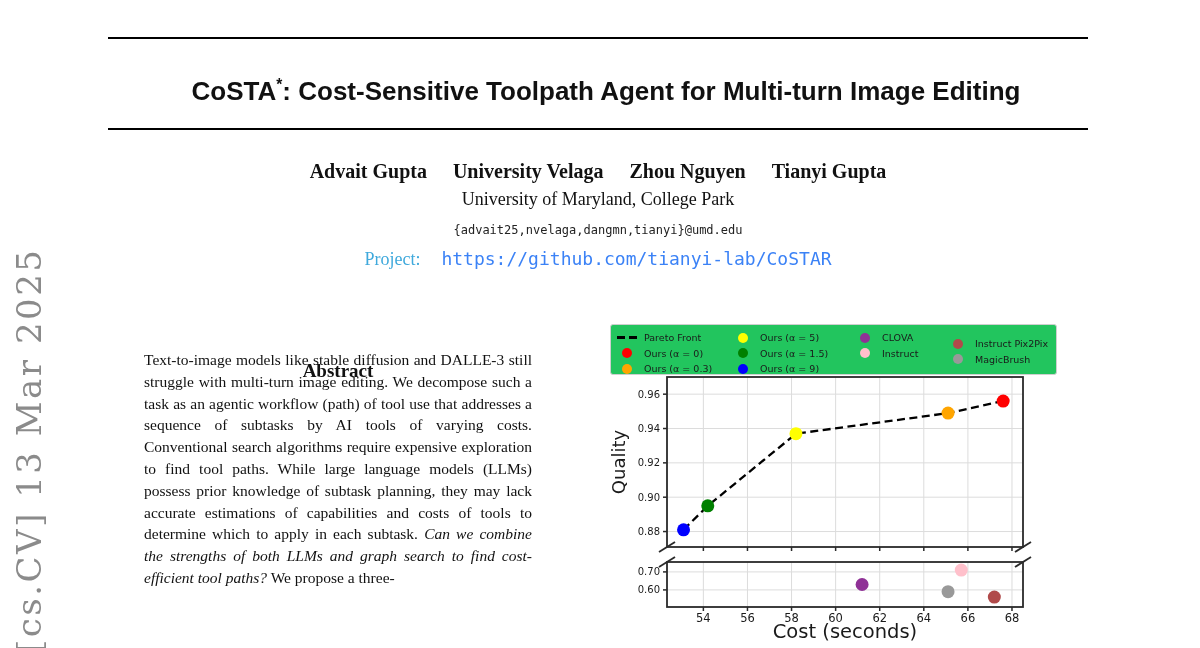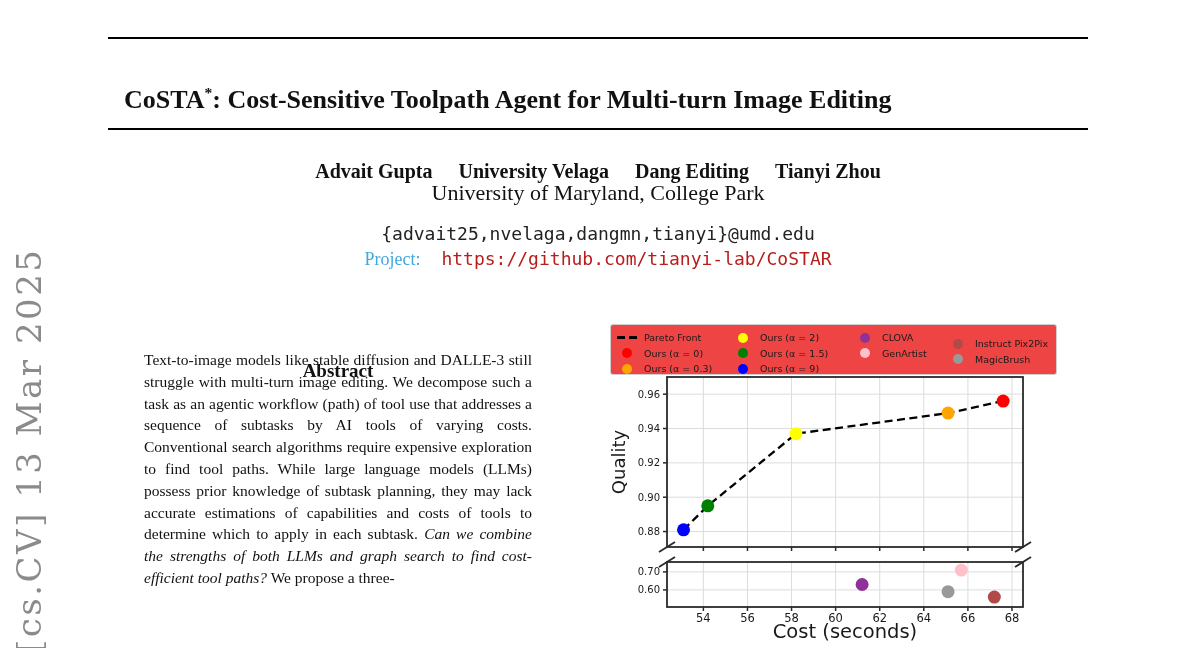--- a/index.html
+++ b/index.html
@@ -1,60 +1,60 @@
 <!DOCTYPE html>
 <html><head>
 <meta charset="utf-8">
 <style>
   html,body{margin:0;padding:0;background:#ffffff;}
   .page{position:relative;width:1200px;height:648px;background:#fff;overflow:hidden;
         font-family:"Liberation Serif",serif;color:#111;}
   .rule{position:absolute;left:108px;width:980px;height:2px;background:#000;}
   .rule-top{top:37px;}
   .rule-bottom{top:128px;}
-  .title{position:absolute;left:108px;top:68px;width:980px;margin:16px;text-align:left;
-         font-size:26px;font-weight:bold;font-family:Liberation Serif, serif;}
+  .title{position:absolute;left:108px;top:68px;width:980px;margin:8px;text-align:center;
+         font-size:26px;font-weight:bold;font-family:Liberation Sans, sans-serif;}
   .title sup{font-size:60%;vertical-align:super;}
   .authors{position:absolute;left:108px;top:160px;width:980px;text-align:center;
            font-size:20px;font-weight:bold;}
   .author{margin:2px 13px;}
-  .affiliation{position:absolute;left:108px;top:180px;width:980px;text-align:center;font-size:22px;}
+  .affiliation{position:absolute;left:108px;top:189px;width:980px;text-align:center;font-size:18px;}
   .email{position:absolute;left:108px;top:223px;width:980px;text-align:center;
-         font-family:"DejaVu Sans Mono",monospace;font-size:18px;color:#222;}
+         font-family:"DejaVu Sans Mono",monospace;font-size:12px;color:#222;}
   .project{position:absolute;left:108px;top:248px;width:980px;text-align:center;font-size:18px;}
   .project-label{color:#3fa9dc;margin-right:21px;}
-  .project-url{font-family:"DejaVu Sans Mono",monospace;color:#b91c1c;text-decoration:none;cursor:pointer;}
+  .project-url{font-family:"DejaVu Sans Mono",monospace;color:#3b82f6;text-decoration:none;cursor:pointer;}
   .watermark{position:absolute;left:9px;top:653px;transform:rotate(-90deg);transform-origin:0 0;
              font-family:"DejaVu Serif",serif;font-size:34px;letter-spacing:2.5px;
              color:#8b8b8b;white-space:nowrap;}
   .abs-heading{position:absolute;left:144px;top:320px;width:388px;text-align:center;
                font-size:19px;font-weight:bold;margin-top:40px;}
   .abs-text{position:absolute;left:144px;top:349px;width:388px;height:299px;overflow:hidden;
             margin:0;font-size:15.5px;line-height:21.8px;text-align:justify;font-family:Liberation Serif, serif;}
-  .legend{position:absolute;left:610px;top:324px;width:447px;height:51px;background:#ef4444;
+  .legend{position:absolute;left:610px;top:324px;width:447px;height:51px;background:#22c55e;
           border:1px solid #cfcfcf;border-radius:3px;box-sizing:border-box;}
   .lcol{position:absolute;top:5px;}
   .lrow{display:flex;align-items:center;height:15.5px;}
   .lhandle{width:26px;display:flex;justify-content:center;align-items:center;margin-right:4px;flex:none;}
   .ldot{width:10px;height:10px;border-radius:50%;}
   .ldash{width:20px;height:3px;}
   .llabel{font-family:"DejaVu Sans",sans-serif;font-size:9.5px;color:#1a1a1a;white-space:nowrap;}
   .chart-svg{position:absolute;left:608px;top:375px;}
 </style>
 </head>
 <body>
 
 <div class="page">
   <div class="watermark">[cs.CV] 13 Mar 2025</div>
 
   <div class="rule rule-top"></div>
   <h1 class="title"><span>CoSTA</span><sup>*</sup><span>: Cost-Sensitive Toolpath Agent for Multi-turn Image Editing</span></h1>
   <div class="rule rule-bottom"></div>
 
-  <div class="authors" id="authors"><span class="author">Advait Gupta</span><span class="author">University Velaga</span><span class="author">Dang Editing</span><span class="author">Tianyi Zhou</span></div>
+  <div class="authors" id="authors"><span class="author">Advait Gupta</span><span class="author">University Velaga</span><span class="author">Zhou Nguyen</span><span class="author">Tianyi Gupta</span></div>
   <div class="affiliation">University of Maryland, College Park</div>
   <div class="email">{advait25,nvelaga,dangmn,tianyi}@umd.edu</div>
   <div class="project">
     <span class="project-label">Project:</span><a class="project-url">https://github.com/tianyi-lab/CoSTAR</a>
   </div>
 
   <div class="abs-heading">Abstract</div>
   <p class="abs-text"><span>Text-to-image models like stable diffusion and DALLE-3 still struggle with multi-turn image editing. We decompose such a task as an agentic workflow (path) of tool use that addresses a sequence of subtasks by AI tools of varying costs. Conventional search algorithms require expensive exploration to find tool paths. While large language models (LLMs) possess prior knowledge of subtask planning, they may lack accurate estimations of capabilities and costs of tools to determine which to apply in each subtask. </span><i>Can we combine the strengths of both LLMs and graph search to find cost-efficient tool paths?</i><span> We propose a three-</span></p>
 
   <div class="legend" id="legend">
@@ -76,21 +76,21 @@
             <span class="ldot" style="background: rgb(255, 165, 0);"></span>
           </span>
           <span class="llabel">Ours (α = 0.3)</span>
         </div>
       </div>
       <div class="lcol" style="left: 119px;">
         <div class="lrow">
           <span class="lhandle">
             <span class="ldot" style="background: rgb(255, 255, 0);"></span>
           </span>
-          <span class="llabel">Ours (α = 2)</span>
+          <span class="llabel">Ours (α = 5)</span>
         </div>
         <div class="lrow">
           <span class="lhandle">
             <span class="ldot" style="background: rgb(0, 128, 0);"></span>
           </span>
           <span class="llabel">Ours (α = 1.5)</span>
         </div>
         <div class="lrow">
           <span class="lhandle">
             <span class="ldot" style="background: rgb(0, 0, 255);"></span>
@@ -102,21 +102,21 @@
         <div class="lrow">
           <span class="lhandle">
             <span class="ldot" style="background: rgb(143, 49, 150);"></span>
           </span>
           <span class="llabel">CLOVA</span>
         </div>
         <div class="lrow">
           <span class="lhandle">
             <span class="ldot" style="background: rgb(255, 192, 203);"></span>
           </span>
-          <span class="llabel">GenArtist</span>
+          <span class="llabel">Instruct</span>
         </div>
       </div>
       <div class="lcol" style="left: 334px; margin-top: 6px;">
         <div class="lrow">
           <span class="lhandle">
             <span class="ldot" style="background: rgb(176, 74, 74);"></span>
           </span>
           <span class="llabel">Instruct Pix2Pix</span>
         </div>
         <div class="lrow">

